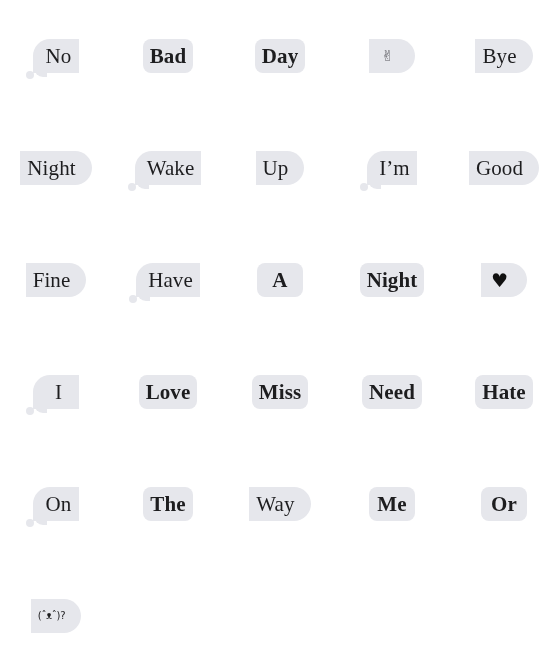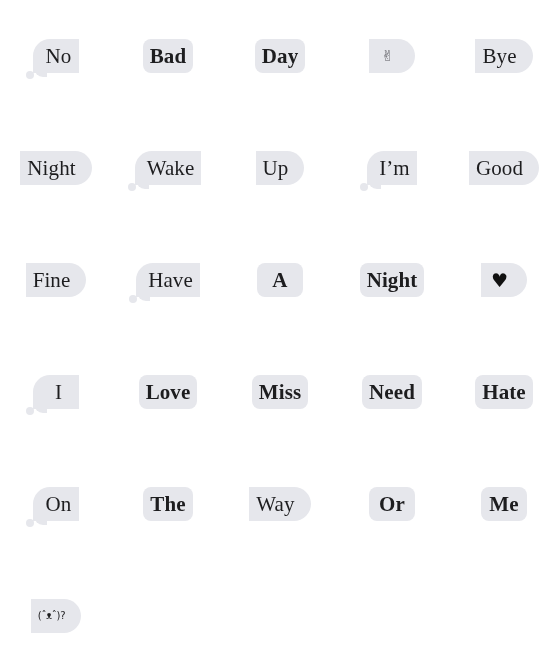--- a/index.html
+++ b/index.html
@@ -221,26 +221,26 @@
         <span>The</span>
       </div>
     </div>
     <div class="cell">
       <div class="bubble round-right">
         <span>Way</span>
       </div>
     </div>
     <div class="cell">
       <div class="bubble plain">
+        <span>Me</span>
+      </div>
+    </div>
+    <div class="cell">
+      <div class="bubble plain">
         <span>Or</span>
       </div>
     </div>
     <div class="cell">
-      <div class="bubble plain">
-        <span>Me</span>
-      </div>
-    </div>
-    <div class="cell">
       <div class="bubble round-right">
         <span class="glyph-kaomoji">(ˆᴥˆ)?</span>
       </div>
     </div>
   </div>
 
 </body></html>

